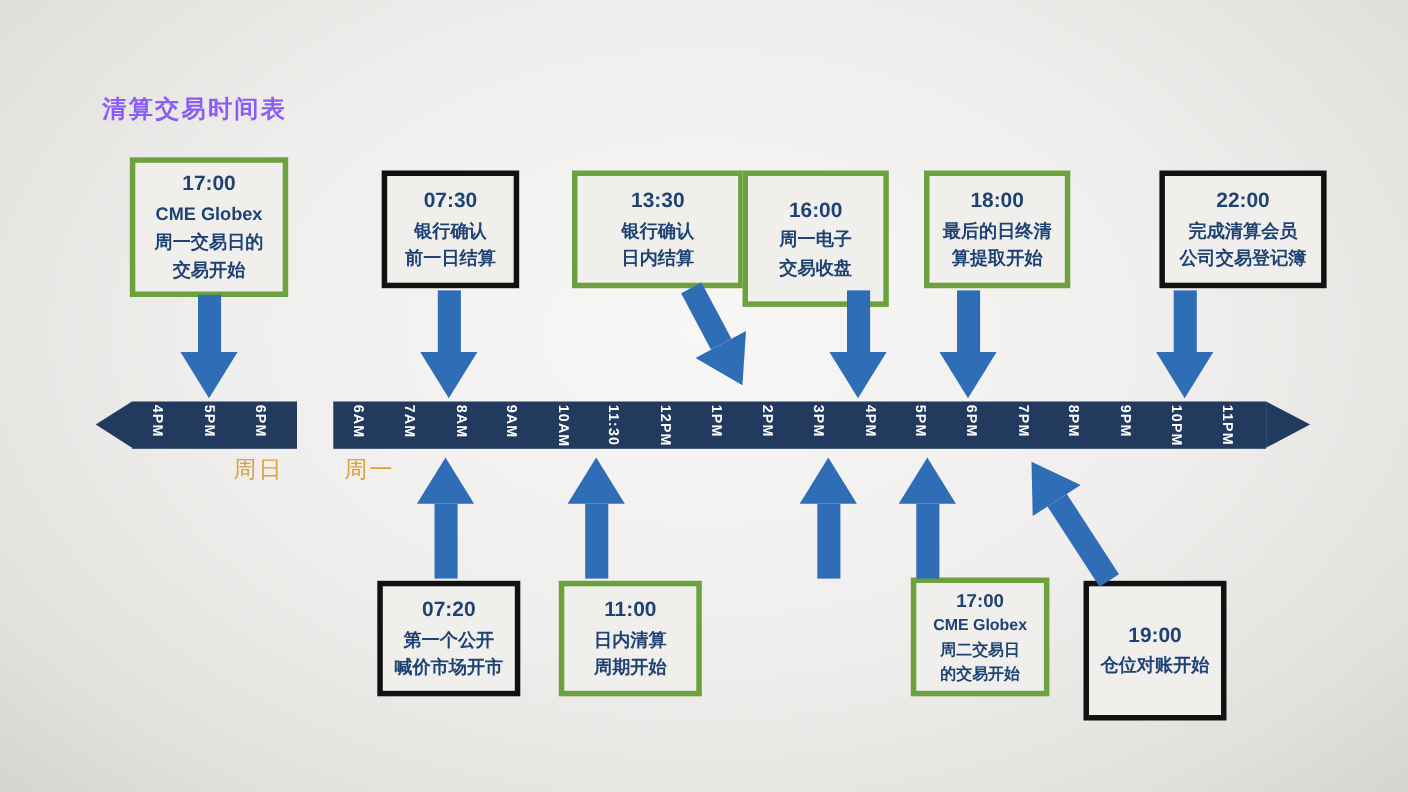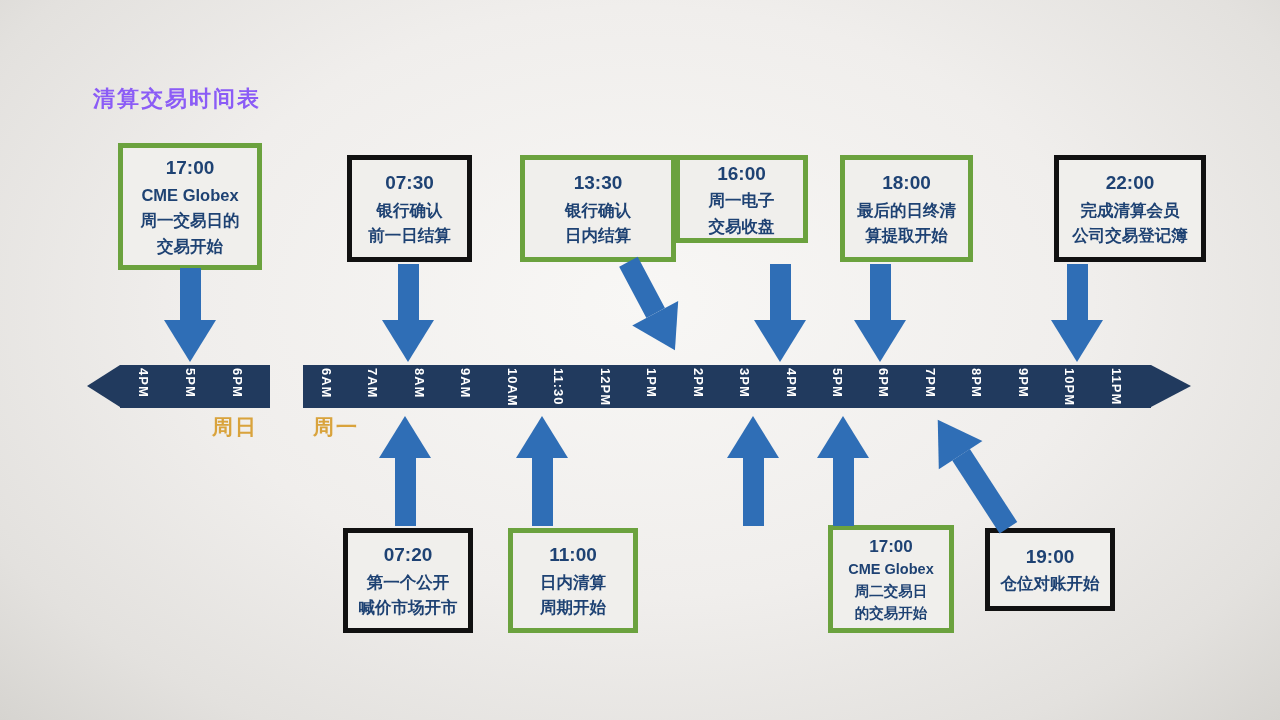--- a/index.html
+++ b/index.html
@@ -33,21 +33,21 @@
 
   .tick{
     position:absolute;top:368px;
     writing-mode:vertical-rl;text-orientation:mixed;
     color:#ffffff;font-weight:bold;font-size:13px;letter-spacing:1px;
     white-space:nowrap;
   }
 
   .day-label{
     position:absolute;top:413px;
-    font-size:21px;font-weight:bold;color:#d9a33c;letter-spacing:2px;
+    font-size:21px;font-weight:normal;color:#d9a33c;letter-spacing:2px;
   }
 
   
   .box{
     position:absolute;box-sizing:border-box;
     background:#f0efec;border:5px solid #111;
     display:flex;flex-direction:column;justify-content:center;align-items:center;
     text-align:center;color:#1e4273;font-weight:bold;line-height:1.55;
     font-size:16.5px;
   }
@@ -115,21 +115,21 @@
   <div class="box" style="left:347px;top:155px;width:125px;height:107px">
     <span class="time">07:30</span>
     <span>银行确认</span>
     <span>前一日结算</span>
   </div>
   <div class="box green" style="left:520px;top:155px;width:156px;height:107px">
     <span class="time">13:30</span>
     <span>银行确认</span>
     <span>日内结算</span>
   </div>
-  <div class="box green" style="left:675px;top:155px;width:133px;height:88px">
+  <div class="box green" style="left:675px;top:155px;width:133px;height:124px">
     <span class="time">16:00</span>
     <span>周一电子</span>
     <span>交易收盘</span>
   </div>
   <div class="box green" style="left:840px;top:155px;width:133px;height:107px">
     <span class="time">18:00</span>
     <span>最后的日终清</span>
     <span>算提取开始</span>
   </div>
   <div class="box" style="left:1054px;top:155px;width:152px;height:107px">
@@ -147,21 +147,21 @@
     <span class="time">11:00</span>
     <span>日内清算</span>
     <span>周期开始</span>
   </div>
   <div class="box green small" style="left:828px;top:525px;width:126px;height:108px">
     <span class="time">17:00</span>
     <span>CME Globex</span>
     <span>周二交易日</span>
     <span>的交易开始</span>
   </div>
-  <div class="box" style="left:985px;top:528px;width:130px;height:83px">
+  <div class="box" style="left:985px;top:528px;width:130px;height:127px">
     <span class="time">19:00</span>
     <span>仓位对账开始</span>
   </div>
 
   <div class="arrow down" style="left:164px;top:268px;height:94px">
       <div class="shaft"></div>
       <div class="head"></div>
     </div>
   <div class="arrow down" style="left:382px;top:264px;height:98px">
       <div class="shaft"></div>

